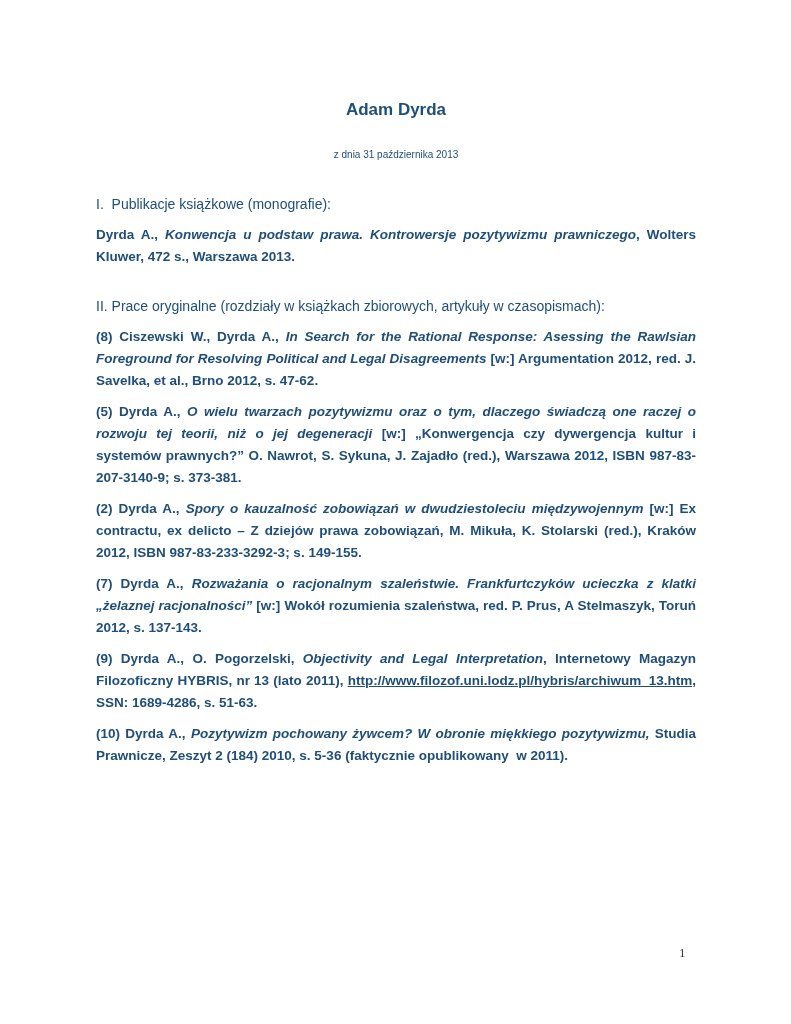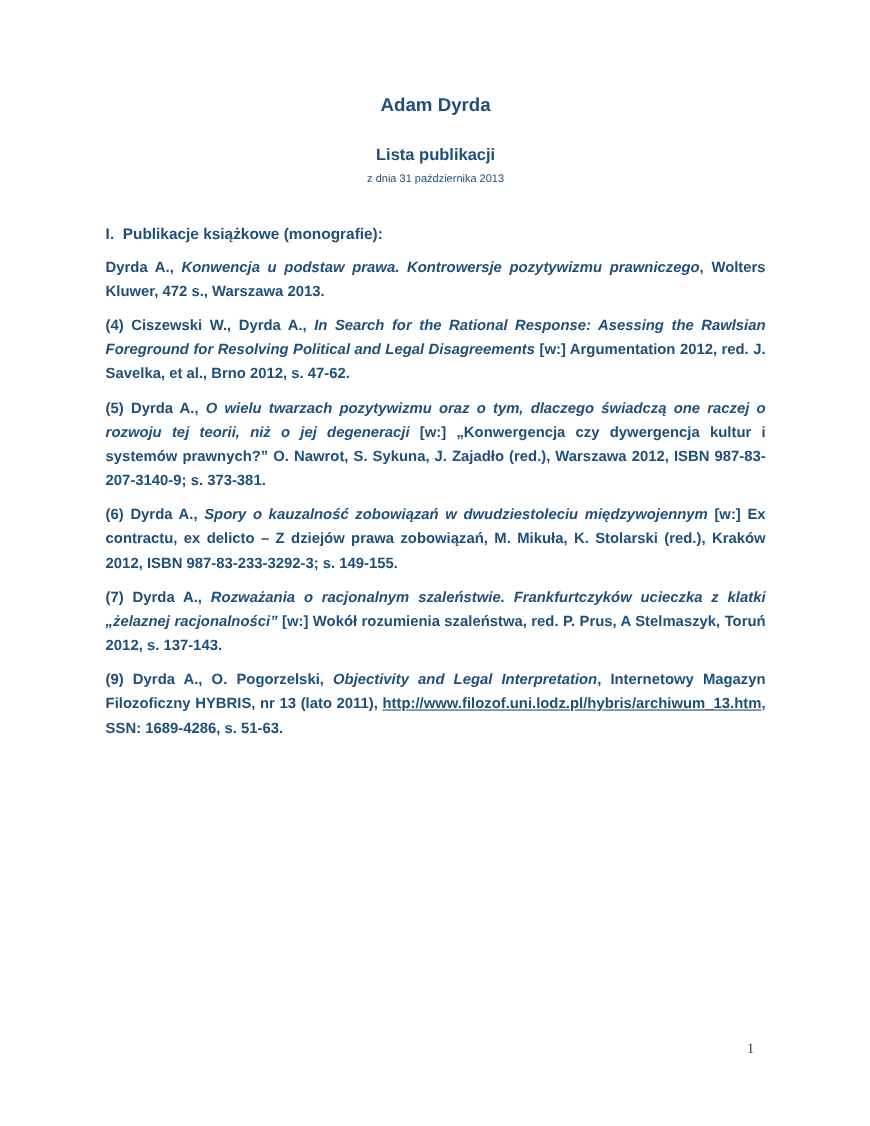--- a/index.html
+++ b/index.html
@@ -6,21 +6,21 @@
   .page {
     position: relative;
     width: 791px;
     height: 1024px;
     background: #ffffff;
     overflow: hidden;
   }
   .content {
     position: absolute;
     left: 96px;
-    top: 86px;
+    top: 100px;
     width: 600px;
     color: #1F4E79;
     font-family: "Liberation Sans", sans-serif;
     font-size: 13.5px;
     line-height: 22px;
   }
   .author {
     font-size: 17px;
     font-weight: bold;
     text-align: center;
@@ -33,21 +33,21 @@
     text-align: center;
     line-height: 22px;
   }
   .date {
     font-size: 10px;
     text-align: center;
     line-height: 22px;
   }
   .section-heading {
     font-size: 14px;
-    font-weight: bold;
+    font-weight: normal;
     margin: 27px 0 0 0;
     line-height: 22px;
     text-align: left;
   }
   p.pub {
     margin: 9px 0 0 0;
     text-align: justify;
     font-weight: bold;
   }
   .it { font-style: italic; }
@@ -64,26 +64,27 @@
     font-size: 13px;
     line-height: 16px;
   }
 </style>
 </head>
 <body>
 
 <div class="page">
   <div class="content">
     <h1 class="author">Adam Dyrda</h1>
-    <div class="subtitle">Lista publikacji</div>
     <div class="date">z dnia 31 października 2013</div>
     <div id="sections">
         <h2 class="section-heading">I.&nbsp; Publikacje książkowe (monografie):</h2>
         <p class="pub"><span>Dyrda A., </span><span class="it">Konwencja u podstaw prawa. Kontrowersje pozytywizmu prawniczego</span><span>, Wolters Kluwer, 472 s., Warszawa 2013.</span></p>
-        <p class="pub"><span>(4) Ciszewski W., Dyrda A., </span><span class="it">In Search for the Rational Response: Asessing the Rawlsian Foreground for Resolving Political and Legal Disagreements</span><span> [w:] Argumentation 2012, red. J. Savelka, et al., Brno 2012, s. 47-62.</span></p>
+        <h2 class="section-heading">II. Prace oryginalne (rozdziały w książkach zbiorowych, artykuły w czasopismach):</h2>
+        <p class="pub"><span>(8) Ciszewski W., Dyrda A., </span><span class="it">In Search for the Rational Response: Asessing the Rawlsian Foreground for Resolving Political and Legal Disagreements</span><span> [w:] Argumentation 2012, red. J. Savelka, et al., Brno 2012, s. 47-62.</span></p>
         <p class="pub"><span>(5) Dyrda A., </span><span class="it">O wielu twarzach pozytywizmu oraz o tym, dlaczego świadczą one raczej o rozwoju tej&nbsp;teorii, niż o jej degeneracji</span><span> [w:] „Konwergencja czy dywergencja kultur i systemów prawnych?” O. Nawrot, S. Sykuna, J. Zajadło (red.), Warszawa 2012, ISBN 987-83-207-3140-9; s. 373-381.</span></p>
-        <p class="pub"><span>(6) Dyrda A., </span><span class="it">Spory o kauzalność zobowiązań w dwudziestoleciu międzywojennym</span><span> [w:] Ex contractu, ex delicto – Z&nbsp;dziejów prawa zobowiązań, M. Mikuła, K. Stolarski (red.), Kraków 2012, ISBN 987-83-233-3292-3; s. 149-155.</span></p>
+        <p class="pub"><span>(2) Dyrda A., </span><span class="it">Spory o kauzalność zobowiązań w dwudziestoleciu międzywojennym</span><span> [w:] Ex contractu, ex delicto – Z&nbsp;dziejów prawa zobowiązań, M. Mikuła, K. Stolarski (red.), Kraków 2012, ISBN 987-83-233-3292-3; s. 149-155.</span></p>
         <p class="pub"><span>(7) Dyrda A., </span><span class="it">Rozważania o racjonalnym szaleństwie. Frankfurtczyków ucieczka z&nbsp;klatki „żelaznej racjonalności”</span><span> [w:] Wokół rozumienia szaleństwa, red. P. Prus, A Stelmaszyk, Toruń 2012, s. 137-143.</span></p>
         <p class="pub"><span>(9) Dyrda A., O. Pogorzelski, </span><span class="it">Objectivity and Legal Interpretation</span><span>, Internetowy Magazyn Filozoficzny HYBRIS, nr 13 (lato 2011), </span><a class="pub-link" href="#">http://www.filozof.uni.lodz.pl/hybris/archiwum_13.htm</a><span>, SSN: 1689-4286, s. 51-63.</span></p>
+        <p class="pub"><span>(10) Dyrda A., </span><span class="it">Pozytywizm pochowany żywcem? W obronie miękkiego pozytywizmu,</span><span> Studia Prawnicze, Zeszyt 2 (184) 2010, s. 5-36 (faktycznie opublikowany &nbsp;w 2011).</span></p>
       </div>
   </div>
   <div class="page-number">1</div>
 </div>
 
 </body></html>

